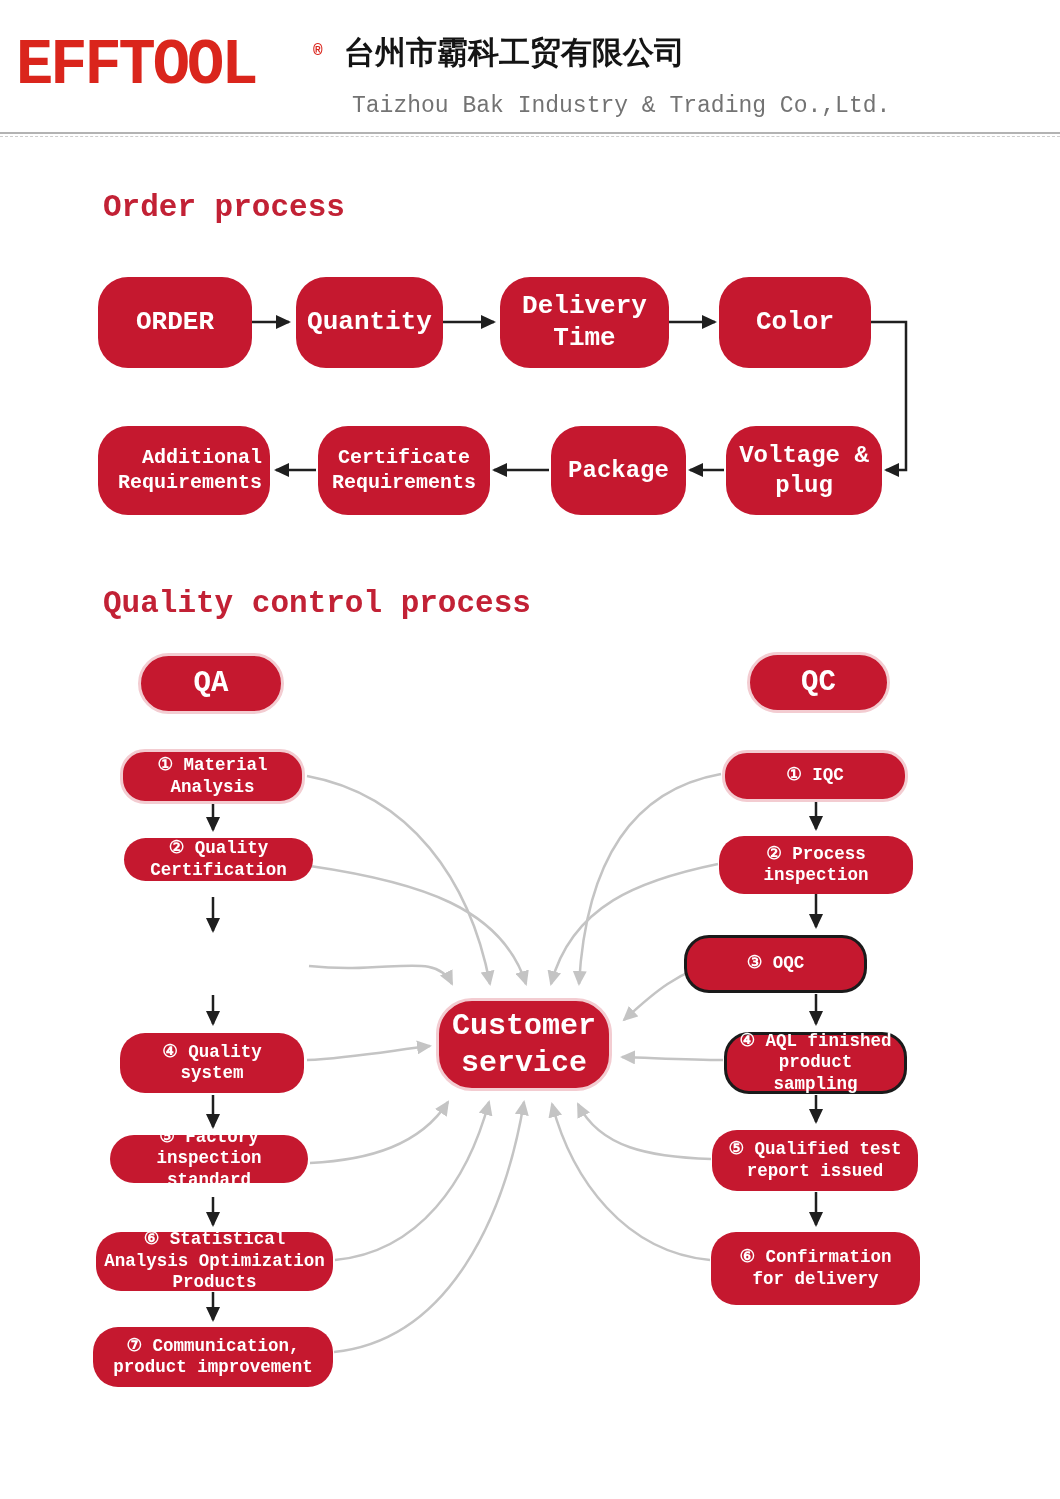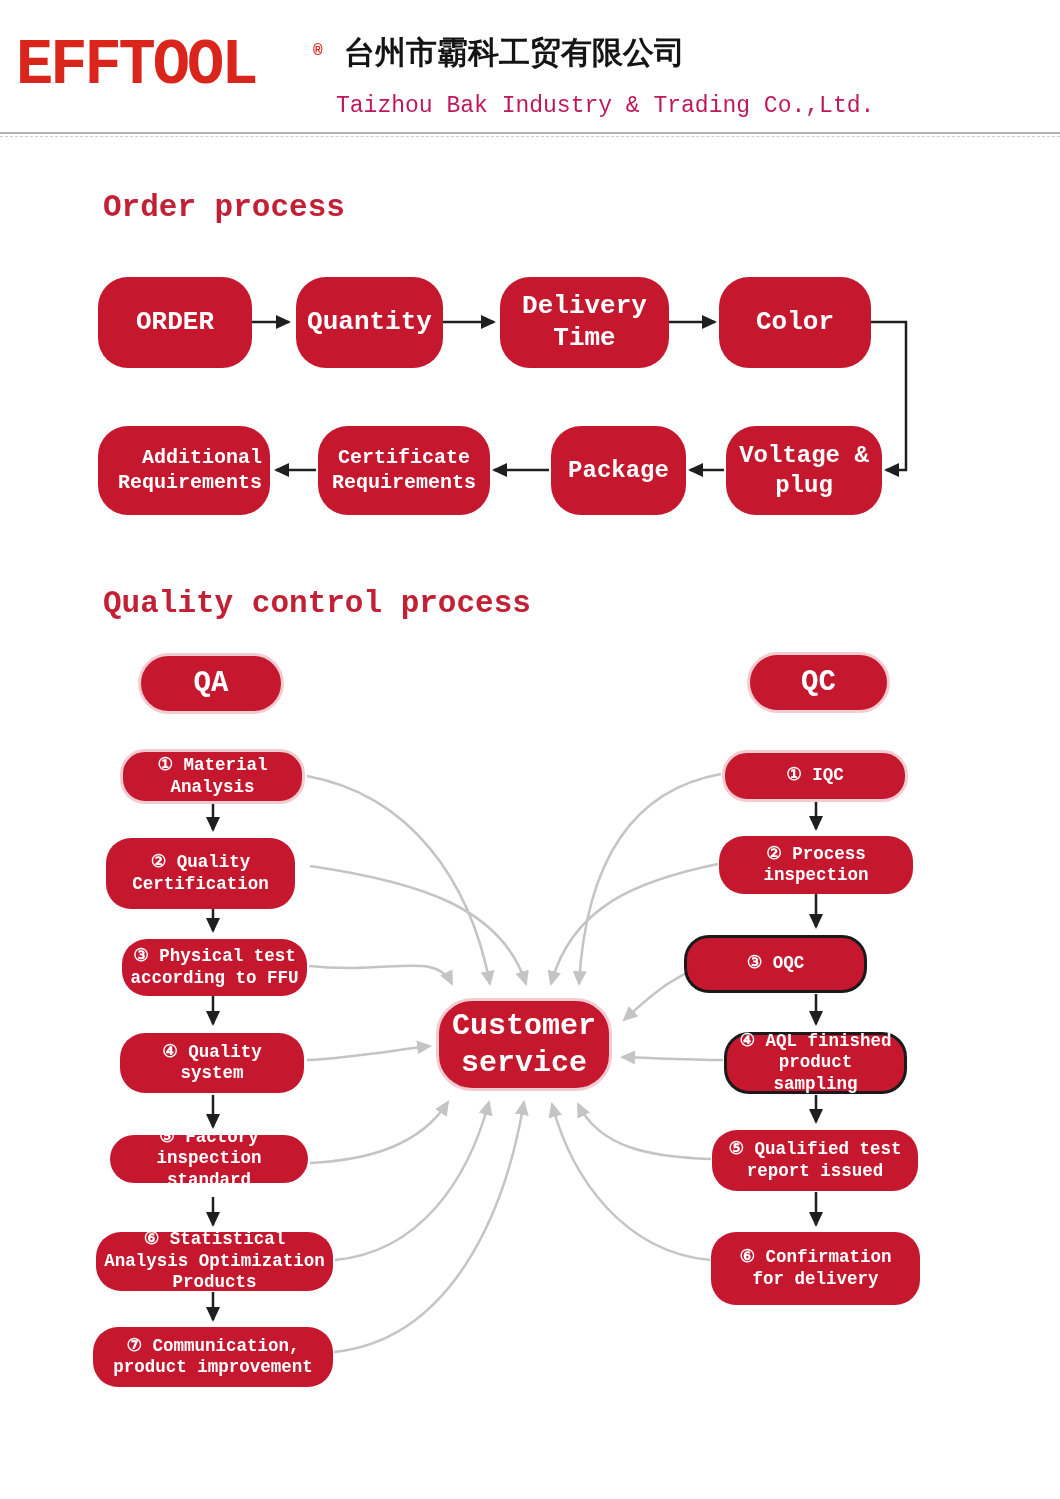--- a/index.html
+++ b/index.html
@@ -3,21 +3,21 @@
 <meta charset="utf-8">
 <style>
   html,body{margin:0;padding:0;background:#ffffff;}
   #page{position:relative;width:1060px;height:1499px;background:#ffffff;overflow:hidden;
         font-family:Liberation Mono, monospace;}
   
   .logo{position:absolute;left:16px;top:34px;font-size:62px;font-weight:900;
         letter-spacing:-3px;color:#da251c;transform:scaleY(1.05);transform-origin:left top;line-height:1;}
   .rmark{position:absolute;left:313px;top:42px;font-size:16px;font-weight:700;color:#da251c;}
   .cn-title{position:absolute;left:344px;top:38px;font-size:31px;font-weight:700;color:#141414;line-height:1.1;}
-  .en-title{position:absolute;left:336px;top:93px;font-size:23px;font-weight:400;color:#be185d;}
+  .en-title{position:absolute;left:352px;top:93px;font-size:23px;font-weight:400;color:#737373;}
   .divider{position:absolute;left:0;top:132px;width:1060px;height:2px;background:#b3b3b3;}
   .divider2{position:absolute;left:0;top:136px;width:1060px;height:0;border-bottom:1px dashed #cdcdcd;}
   
   .sec-title{position:absolute;font-size:31px;font-weight:700;color:#c22135;line-height:1;}
   
   .rbox{position:absolute;background:#c5182f;color:#ffffff;font-weight:700;text-align:center;
         display:flex;align-items:center;justify-content:center;line-height:1.22;
         border-radius:30px;box-sizing:border-box;padding:4px 8px;}
   .halo{border:3px solid #f3ccd1;}
   .dark-border{border:3px solid #1a1a1a;border-radius:26px;}
@@ -102,22 +102,21 @@
   <div class="rbox f20" style="left:318px;top:426px;width:172px;height:89px;">Certificate Requirements</div>
   <div class="rbox f24" style="left:551px;top:426px;width:135px;height:89px;">Package</div>
   <div class="rbox f24" style="left:726px;top:426px;width:156px;height:89px;">Voltage &amp; plug</div>
 
   <div class="sec-title" style="left:103px;top:588px;">Quality control process</div>
 
   <div class="rbox halo" style="left:138px;top:653px;width:146px;height:61px;font-size:29px;border-radius:31px;">QA</div>
   <div class="rbox halo" style="left:747px;top:652px;width:143px;height:61px;font-size:29px;border-radius:31px;">QC</div>
 
   <div class="rbox item halo" style="left:120px;top:749px;width:185px;height:55px;">① Material Analysis</div>
-  <div class="rbox item" style="left:106px;top:838px;width:189px;height:71px;">② Quality Certification</div>
-  <div class="rbox item" style="left:122px;top:939px;width:185px;height:57px;">③ Physical test according to FFU</div>
+  <div class="rbox item" style="left:124px;top:838px;width:189px;height:43px;">② Quality Certification</div>
   <div class="rbox item" style="left:120px;top:1033px;width:184px;height:60px;">④ Quality system</div>
   <div class="rbox item" style="left:110px;top:1135px;width:198px;height:48px;">⑤ Factory inspection standard</div>
   <div class="rbox item" style="left:96px;top:1232px;width:237px;height:59px;">⑥ Statistical Analysis Optimization Products</div>
   <div class="rbox item" style="left:93px;top:1327px;width:240px;height:60px;">⑦ Communication, product improvement</div>
 
   <div class="rbox item halo" style="left:722px;top:750px;width:186px;height:52px;">① IQC</div>
   <div class="rbox item" style="left:719px;top:836px;width:194px;height:58px;">② Process inspection</div>
   <div class="rbox item dark-border" style="left:684px;top:935px;width:183px;height:58px;">③ OQC</div>
   <div class="rbox item dark-border" style="left:724px;top:1032px;width:183px;height:62px;">④ AQL finished product sampling</div>
   <div class="rbox item" style="left:712px;top:1130px;width:206px;height:61px;">⑤ Qualified test report issued</div>

